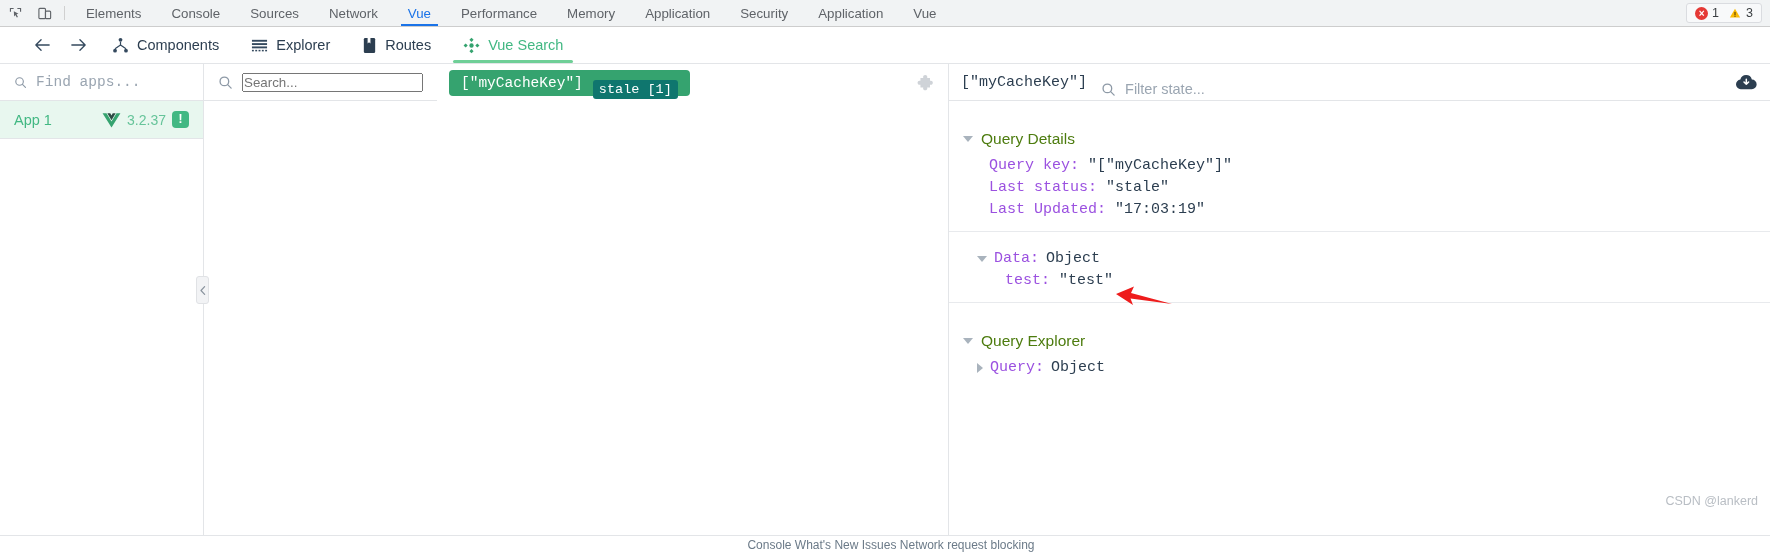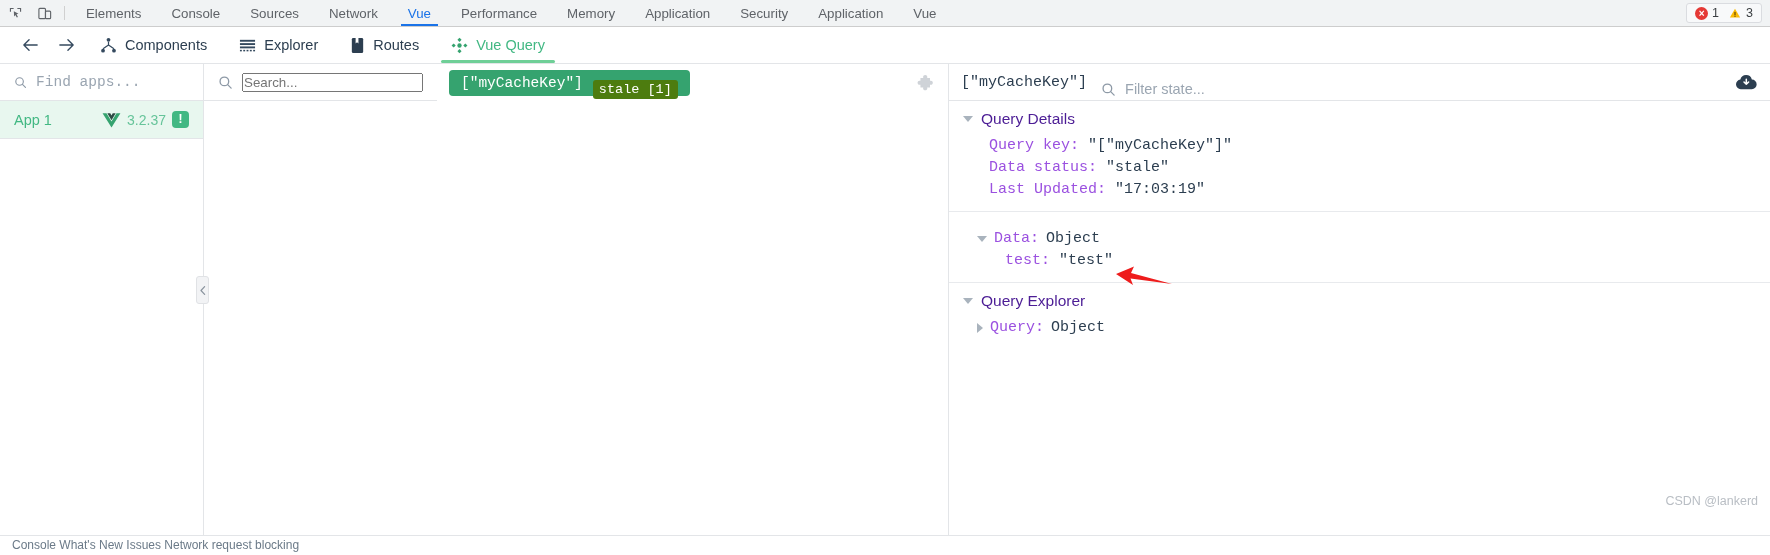--- a/index.html
+++ b/index.html
@@ -51,21 +51,21 @@
     background: #e53935; color: #fff; font-size: 10px; line-height: 13px;
     text-align: center; font-weight: bold;
   }
   .warn-tri { width: 14px; height: 13px; display:block; }
 
   
   .vue-toolbar {
     height: 37px; background: #ffffff;
     border-bottom: 1px solid #e3e5e8;
     display: flex; align-items: stretch; flex: 0 0 auto;
-    padding-left: 12px;
+    padding-left: 24px;
   }
   .nav-btn {
     width: 36px; display: flex; align-items: center; justify-content: center;
     color: #34495e;
   }
   .vt-tab {
     display: flex; align-items: center; gap: 8px;
     padding: 0 16px; font-size: 14.5px; color: #2c3e50;
     position: relative;
   }
@@ -120,21 +120,21 @@
     padding: 0 14px; border-bottom: 1px solid #e3e5e8; color: #8d99a6;
   }
   .q-list { padding: 6px 12px 0 12px; }
   .q-row {
     height: 26px; background: #35a36f; border-radius: 4px;
     display: flex; align-items: center; gap: 10px; padding: 0 12px;
     color: #ffffff;
     font-family: "Liberation Mono", monospace; font-size: 14.5px;
   }
   .q-badge {
-    background: #4d7c0f; color: #ffffff; border-radius: 3px;
+    background: #0f766e; color: #ffffff; border-radius: 3px;
     padding: 1px 6px; font-family: "Liberation Mono", monospace;
     font-size: 13.5px; line-height: 17px; margin-top: 12px;
   }
   .puzzle-btn {
     position: absolute; right: 10px; top: 8px; width: 22px; height: 22px;
     display: flex; align-items: center; justify-content: center;
   }
 
   
   .collapse-handle {
@@ -160,21 +160,21 @@
     border: 0; outline: 0; background: transparent; font-size: 14.5px;
     font-family: "Liberation Sans", sans-serif; color: #2c3e50; width: 220px;
   }
   .filter-wrap input::placeholder { color: #9aa5b1; }
   .cloud-btn { margin-left: auto; display: flex; align-items: center; color: #2c3e50; }
 
   .section { border-bottom: 1px solid #e8eaed; padding: 9px 0 10px 0; }
   .section:last-child { border-bottom: 0; }
   .sec-head {
     display: flex; align-items: center; gap: 8px; padding-left: 14px;
-    font-size: 15.5px; color: #4c1d95;
+    font-size: 15.5px; color: #4d7c0f; margin-top: 20px;
   }
   .tri {
     width: 0; height: 0; border-left: 5px solid transparent; border-right: 5px solid transparent;
     border-top: 6px solid #a9b3bd;
   }
   .tri.right {
     border-top: 5px solid transparent; border-bottom: 5px solid transparent;
     border-left: 6px solid #a9b3bd; border-right: 0;
   }
   .kv-list { padding: 7px 0 0 40px; font-family: "Liberation Mono", monospace; font-size: 15px; }
@@ -188,21 +188,21 @@
 
   .arrow-annot { position: absolute; pointer-events: none; }
 
   .watermark {
     position: absolute; right: 12px; bottom: 27px;
     color: #b9bec4; font-size: 12.5px;
   }
   .statusbar {
     flex: 0 0 auto; height: 20px; border-top: 1px solid #e3e5e8;
     background: #fff; overflow: hidden;
-    color: #6b7a88; font-size: 12px; padding: 2px 0 0 12px; white-space: nowrap;
+    color: #6b7a88; font-size: 12px; padding: 2px 0 0 12px; white-space: nowrap; text-align: center;
   }
 </style>
 </head>
 <body>
 
 <div class="app">
 
   <div class="devtools-tabbar">
     <div class="dt-tool-btn">
       <svg width="15" height="15" viewBox="0 0 16 16">
@@ -321,21 +321,21 @@
     <div class="vt-tab active">
       <span class="vt-icon">
         <svg width="17" height="17" viewBox="0 0 18 18">
             <path d="M9 0.8l2.2 2.2L9 5.2 6.8 3z" fill="#35a36f"></path>
             <path d="M9 12.8l2.2 2.2L9 17.2 6.8 15z" fill="#35a36f"></path>
             <path d="M2.8 6.8L5 9l-2.2 2.2L0.6 9z" fill="#35a36f"></path>
             <path d="M15.2 6.8L17.4 9l-2.2 2.2L13 9z" fill="#35a36f"></path>
             <circle cx="9" cy="9" r="2.3" fill="#35a36f"></circle>
           </svg>
       </span>
-      <span>Vue Query</span>
+      <span>Vue Search</span>
     </div>
   </div>
 
   <div class="body-row">
 
     <div class="col-apps">
       <div class="searchbar">
         <svg width="15" height="15" viewBox="0 0 16 16">
             <circle cx="6.8" cy="6.8" r="4.6" fill="none" stroke="#8d99a6" stroke-width="1.4"></circle>
             <path d="M10.3 10.3L14 14" stroke="#8d99a6" stroke-width="1.4" stroke-linecap="round"></path>
@@ -404,21 +404,21 @@
         <div class="sec-head">
           <span class="tri"></span>
           <span>Query Details</span>
         </div>
         <div class="kv-list">
           <div class="kv">
             <span class="k-purple">Query key:</span>
             <span class="v-str">"["myCacheKey"]"</span>
           </div>
           <div class="kv">
-            <span class="k-purple">Data status:</span>
+            <span class="k-purple">Last status:</span>
             <span class="v-str">"stale"</span>
           </div>
           <div class="kv">
             <span class="k-purple">Last Updated:</span>
             <span class="v-str">"17:03:19"</span>
           </div>
         </div>
       </div>
 
       <div class="section" style="position:relative;">

